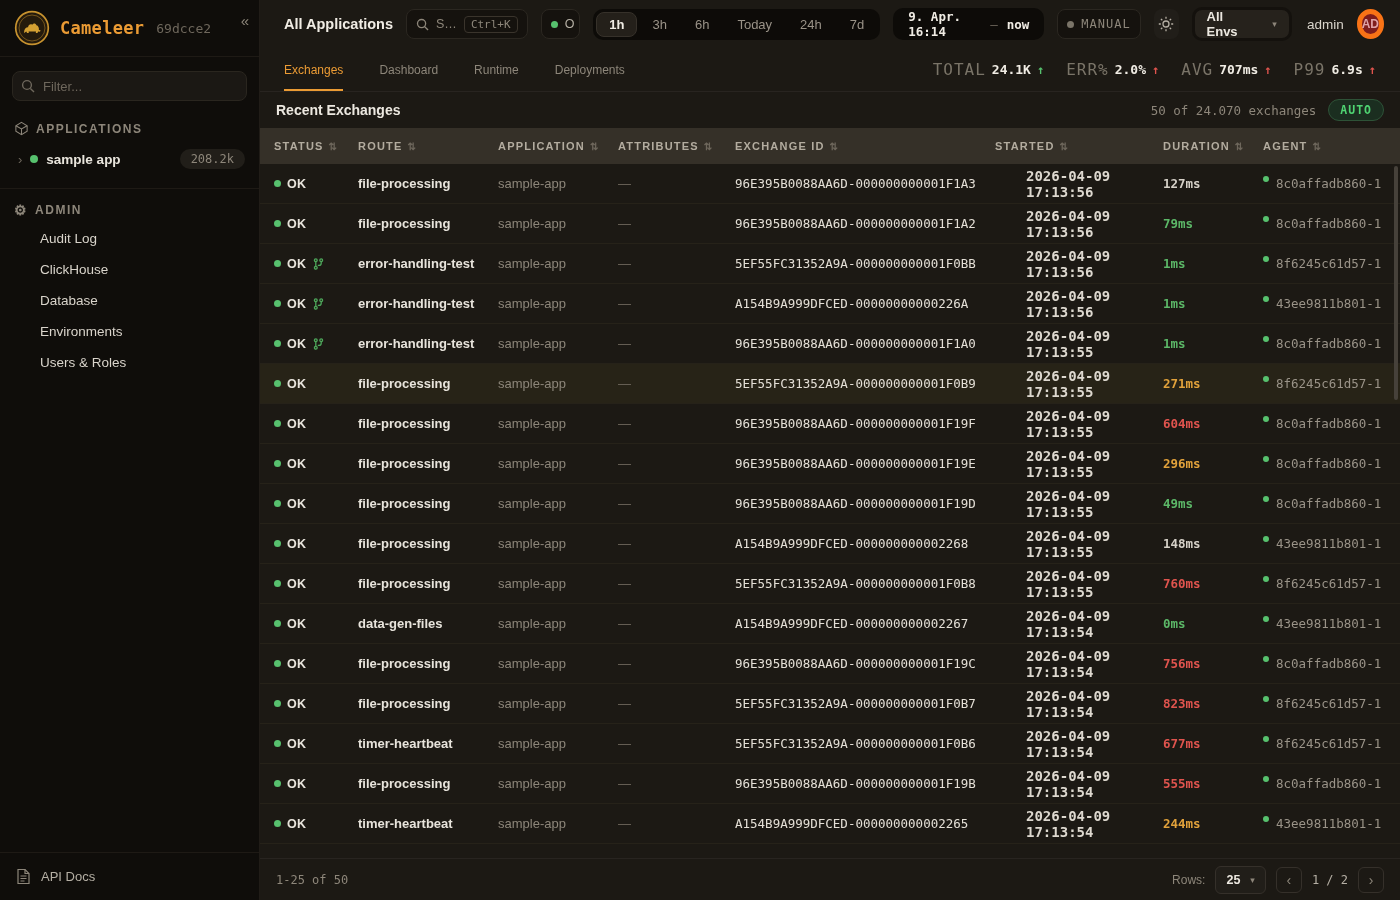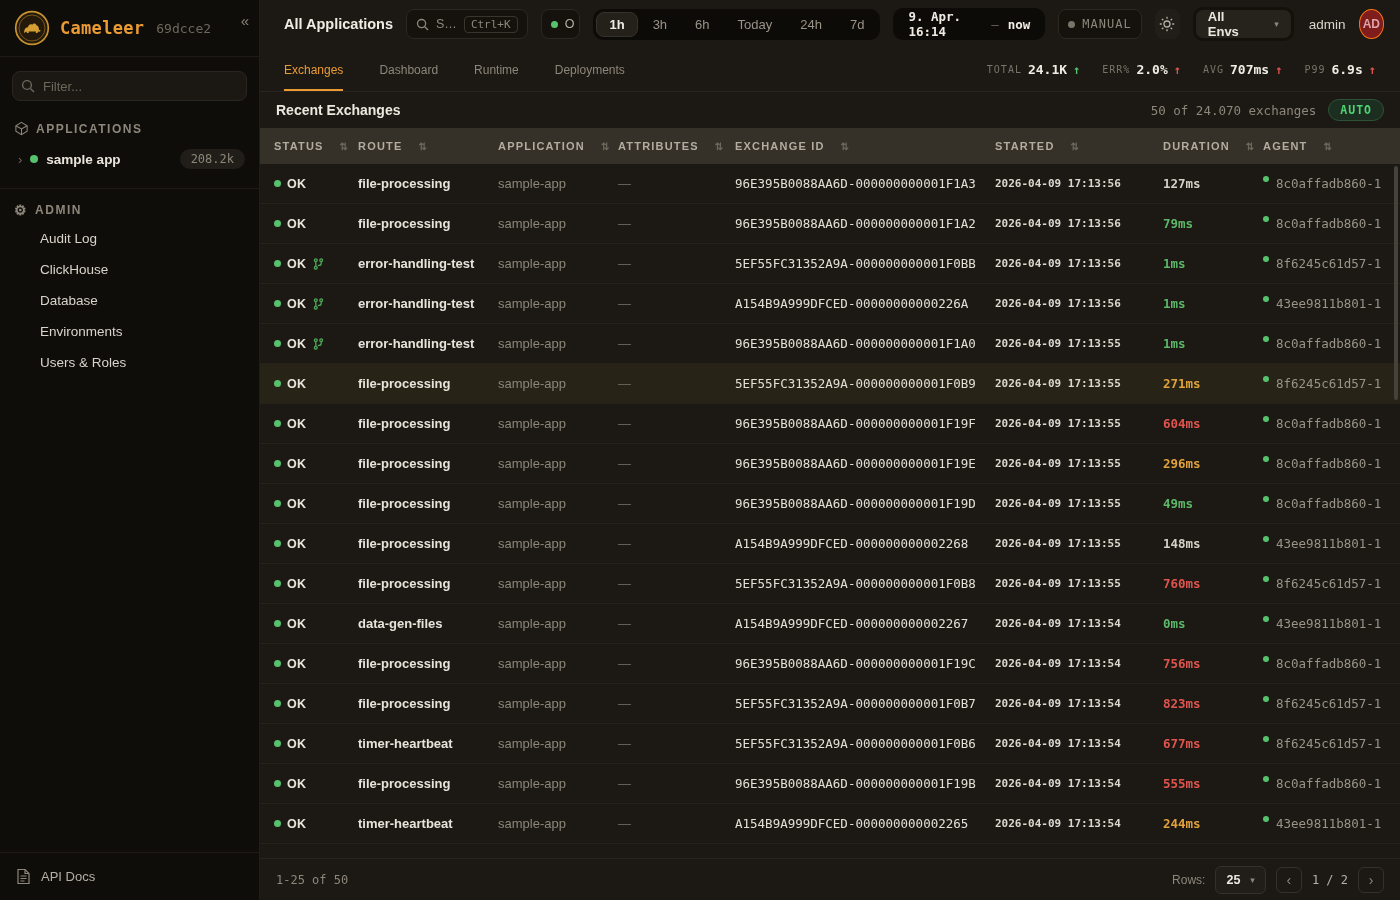--- a/index.html
+++ b/index.html
@@ -63,59 +63,59 @@
   .date-pill .d1,.date-pill .d3 { font-weight:bold; color:#f0ece4; }
   .date-pill .d2 { color:#6e675c; }
   .manual-chip .dot { width:7px; height:7px; background:#7a7468; }
   .manual-chip .s-txt { font-family:"DejaVu Sans Mono",monospace; letter-spacing:1px; font-size:12px; }
   .icon-btn { width:30px; height:30px; border-radius:8px; background:#211e19; display:flex; align-items:center; justify-content:center; cursor:pointer; }
   .env-wrap { background:#14110d; border-radius:10px; padding:3px; display:flex; }
   .env-select { background:#26221c; border-radius:7px; height:28px; display:flex; align-items:center; padding:0 12px; gap:34px; cursor:pointer; }
   .env-select .env-val { font-size:13px; font-weight:bold; color:#ece8e0; }
   .caret { color:#8d867a; font-size:9px; }
   .user-name { font-size:13.5px; color:#d9d4cb; margin-left:2px; }
-  .avatar { width:30px; height:30px; border-radius:50%; background:#7f1d1d; border:1px solid #f97316; display:flex; align-items:center; justify-content:center; font-size:12px; font-weight:bold; color:#dfa3a8; cursor:pointer; }
+  .avatar { width:30px; height:30px; border-radius:50%; background:#7f1d1d; border:5px solid #f97316; display:flex; align-items:center; justify-content:center; font-size:12px; font-weight:bold; color:#dfa3a8; cursor:pointer; }
 
   
   .tabsbar { height:44px; display:flex; align-items:stretch; padding:0 24px; border-bottom:1px solid #282420; }
   .tabs { display:flex; gap:36px; }
   .tab { display:flex; align-items:center; font-size:12px; color:#8d867a; cursor:pointer; border-bottom:2px solid transparent; padding-top:2px; }
   .tab.active { color:#eb9b34; border-bottom-color:#eb9b34; }
   .stats { margin-left:auto; display:flex; gap:22px; align-items:center; }
   .stat { display:flex; align-items:center; gap:6px; font-family:"DejaVu Sans Mono",monospace; }
-  .stat .st-label { font-size:10px; color:#7a7468; letter-spacing:1px; }
+  .stat .st-label { font-size:16px; color:#7a7468; letter-spacing:1px; }
   .stat .st-value { font-size:13px; font-weight:bold; color:#f0ece4; }
   .stat .st-arrow { font-size:12px; font-weight:bold; }
   .arrow-green { color:#57c16e; }
   .arrow-red { color:#e0544e; }
 
   
   .table-title-row { height:36px; display:flex; align-items:center; padding:0 16px; }
   .table-title { font-size:14px; font-weight:bold; color:#ece8e0; }
   .title-right { margin-left:auto; display:flex; align-items:center; gap:12px; }
   .summary { font-family:"DejaVu Sans Mono",monospace; font-size:12.5px; color:#8d867a; }
   .auto-badge { background:#1b2e20; border:1px solid #2e5237; color:#4fd472; border-radius:999px; padding:3px 11px; font-family:"DejaVu Sans Mono",monospace; font-size:11.5px; font-weight:bold; letter-spacing:1px; cursor:pointer; }
 
   
   .grid { display:grid; grid-template-columns:84px 140px 120px 117px 260px 168px 100px 1fr; padding-left:14px; align-items:center; }
   .ghead { height:36px; background:#353028; }
-  .ghead .hcell { font-size:11px; font-weight:bold; color:#b3ac9f; letter-spacing:1.2px; display:flex; align-items:center; gap:16px; cursor:pointer; }
+  .ghead .hcell { font-size:11px; font-weight:bold; color:#b3ac9f; letter-spacing:1.2px; display:flex; align-items:center; gap:5px; cursor:pointer; }
   .sort-glyph { color:#6e675c; font-size:10px; }
   .tbody { }
   .trow { height:40px; border-bottom:1px solid #262219; cursor:pointer; }
   .trow.highlight { background:#272317; }
   .c-status { display:flex; align-items:center; gap:6px; }
   .c-status .dot { width:7px; height:7px; }
   .status-txt { font-size:12.5px; font-weight:bold; color:#e8e4dc; letter-spacing:0.3px; }
   .branch-icon { margin-left:1px; }
   .c-route { font-size:13px; font-weight:bold; color:#e8e4dc; }
   .c-app { font-size:13px; color:#8d867a; }
   .c-attr { font-size:13px; color:#6e675c; }
   .c-id { font-family:"DejaVu Sans Mono",monospace; font-size:12.5px; color:#e4dfd6; }
-  .c-start { font-family:"DejaVu Sans Mono",monospace; font-size:11px; color:#ddd8cf; font-weight:bold; }
+  .c-start { font-family:"DejaVu Sans Mono",monospace; font-size:14px; color:#ddd8cf; font-weight:bold;margin-left:31px; }
   .c-dur { font-family:"DejaVu Sans Mono",monospace; font-size:12.5px; font-weight:bold; }
   .dur-neutral { color:#d6d1c8; } .dur-green { color:#5cb868; } .dur-orange { color:#e2a23b; } .dur-red { color:#e0544e; }
   .c-agent { display:flex; align-items:flex-start; gap:7px; }
   .c-agent .dot { width:6px; height:6px; }
   .c-agent span.agent-id { font-family:"DejaVu Sans Mono",monospace; font-size:12.5px; color:#9a9388; }
 
   
   .tfooter { margin-top:auto; height:42px; border-top:1px solid #282420; display:flex; align-items:center; padding:0 16px; }
   .range-label { font-family:"DejaVu Sans Mono",monospace; font-size:12px; color:#8d867a; }
   .foot-right { margin-left:auto; display:flex; align-items:center; gap:10px; }

